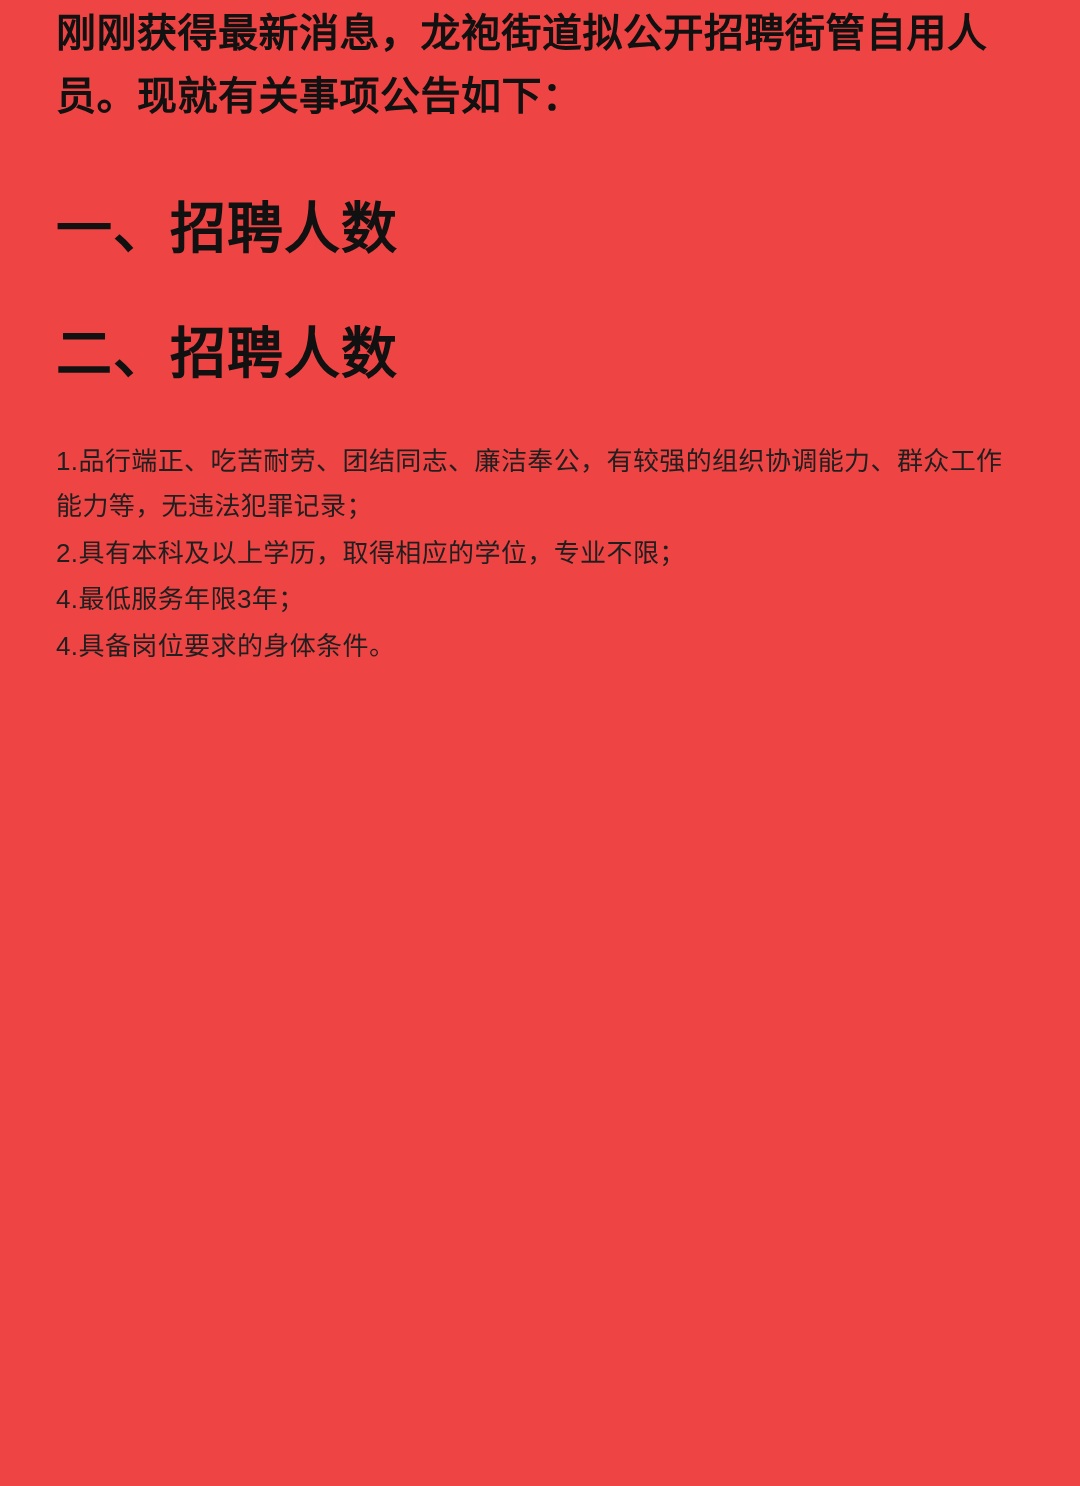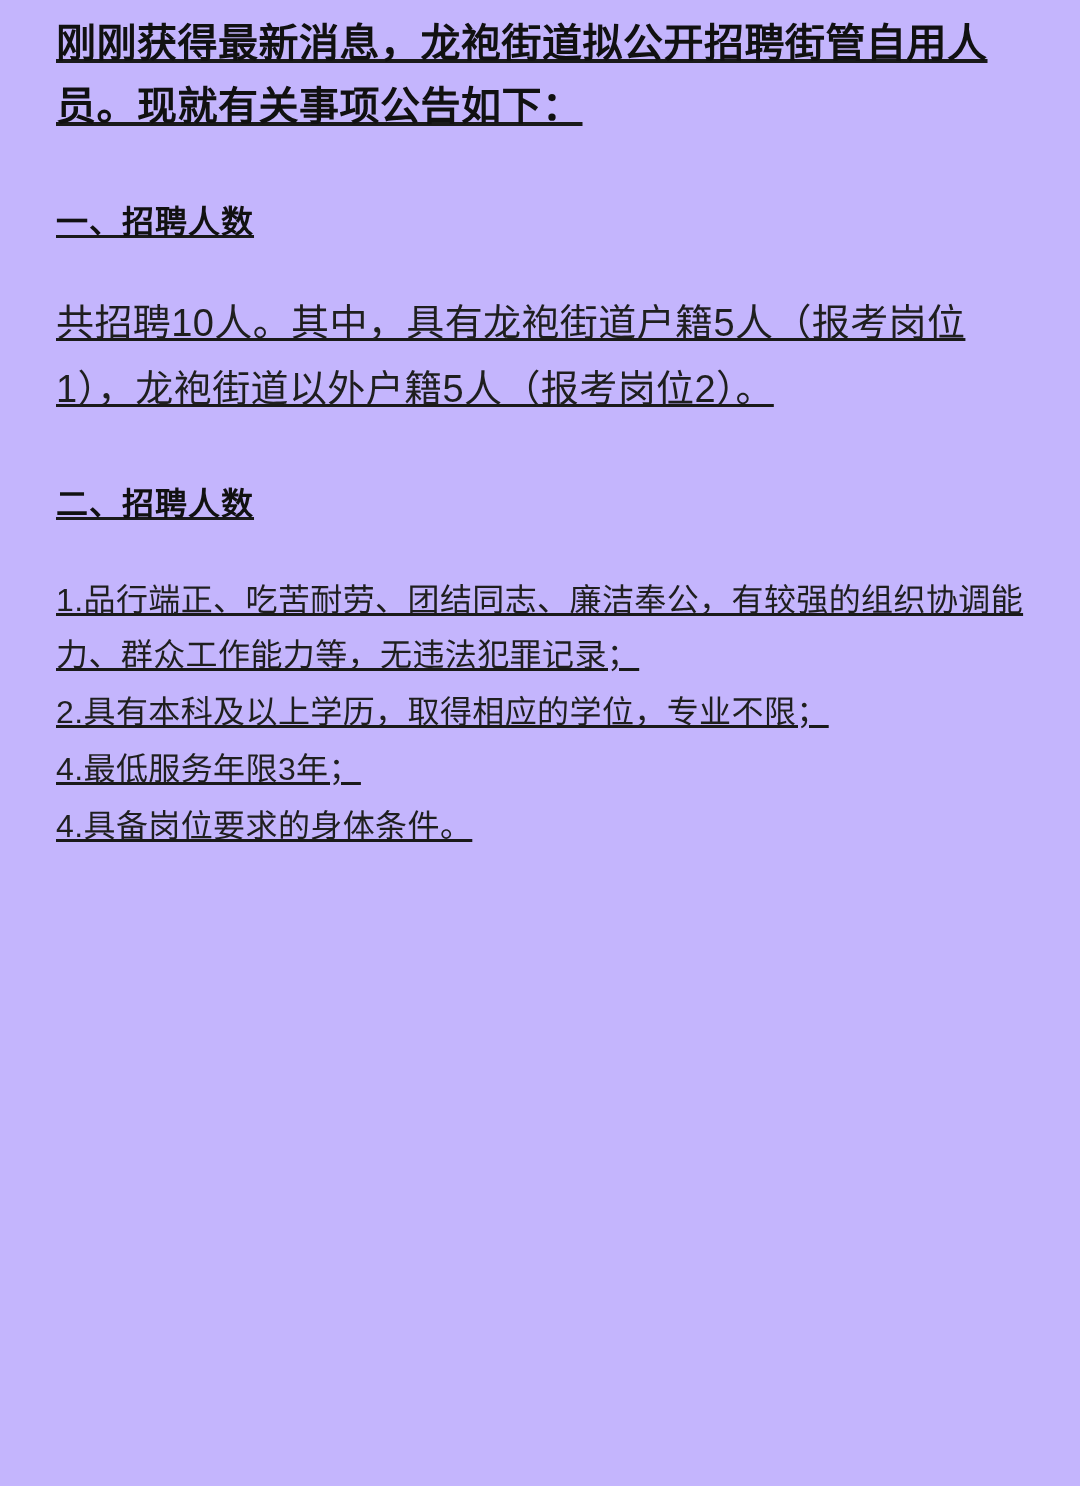--- a/index.html
+++ b/index.html
@@ -11,72 +11,70 @@
     width: 1080px;
     min-height: 1486px;
     font-family: "Liberation Sans", "DejaVu Sans", sans-serif;
     color: #1a1a1a;
     -webkit-font-smoothing: antialiased;
   }
   .page {
     width: 1080px;
     min-height: 1486px;
     box-sizing: border-box;
-    padding: 12px 56px 40px 56px;
-    background: #c4b5fd;
-    text-decoration: underline;
+    padding: 2px 56px 40px 56px;
+    background: #ef4444;
   }
   .lede {
     font-size: 40px;
     line-height: 1.58;
     font-weight: 700;
     color: #111111;
     letter-spacing: 0.5px;
     margin: 0 0 62px 0;
   }
   .section-heading {
-    font-size: 32px;
+    font-size: 56px;
     line-height: 1.4;
     font-weight: 700;
     color: #111111;
     letter-spacing: 1px;
     margin: 0 0 46px 0;
   }
   .body-para {
     font-size: 38px;
     line-height: 1.72;
     font-weight: 400;
     color: #1f1f1f;
     letter-spacing: 0.4px;
     margin: 0 0 60px 0;
   }
   .list-block {
     margin: 0;
     padding: 0;
     list-style: none;
   }
   .list-block li {
-    font-size: 32px;
+    font-size: 26px;
     line-height: 1.72;
     font-weight: 400;
     color: #1f1f1f;
     letter-spacing: 0.4px;
     margin: 0 0 2px 0;
   }
 </style>
 </head>
 <body>
 
 <div class="page">
 
   <p class="lede">刚刚获得最新消息，龙袍街道拟公开招聘街管自用人员。现就有关事项公告如下：</p>
 
   <h2 class="section-heading">一、招聘人数</h2>
 
-  <p class="body-para">共招聘10人。其中，具有龙袍街道户籍5人（报考岗位1），龙袍街道以外户籍5人（报考岗位2）。</p>
 
   <h2 class="section-heading">二、招聘人数</h2>
 
   <ul class="list-block">
     <li>1.品行端正、吃苦耐劳、团结同志、廉洁奉公，有较强的组织协调能力、群众工作能力等，无违法犯罪记录；</li>
     <li>2.具有本科及以上学历，取得相应的学位，专业不限；</li>
     <li>4.最低服务年限3年；</li>
     <li>4.具备岗位要求的身体条件。</li>
   </ul>
 

